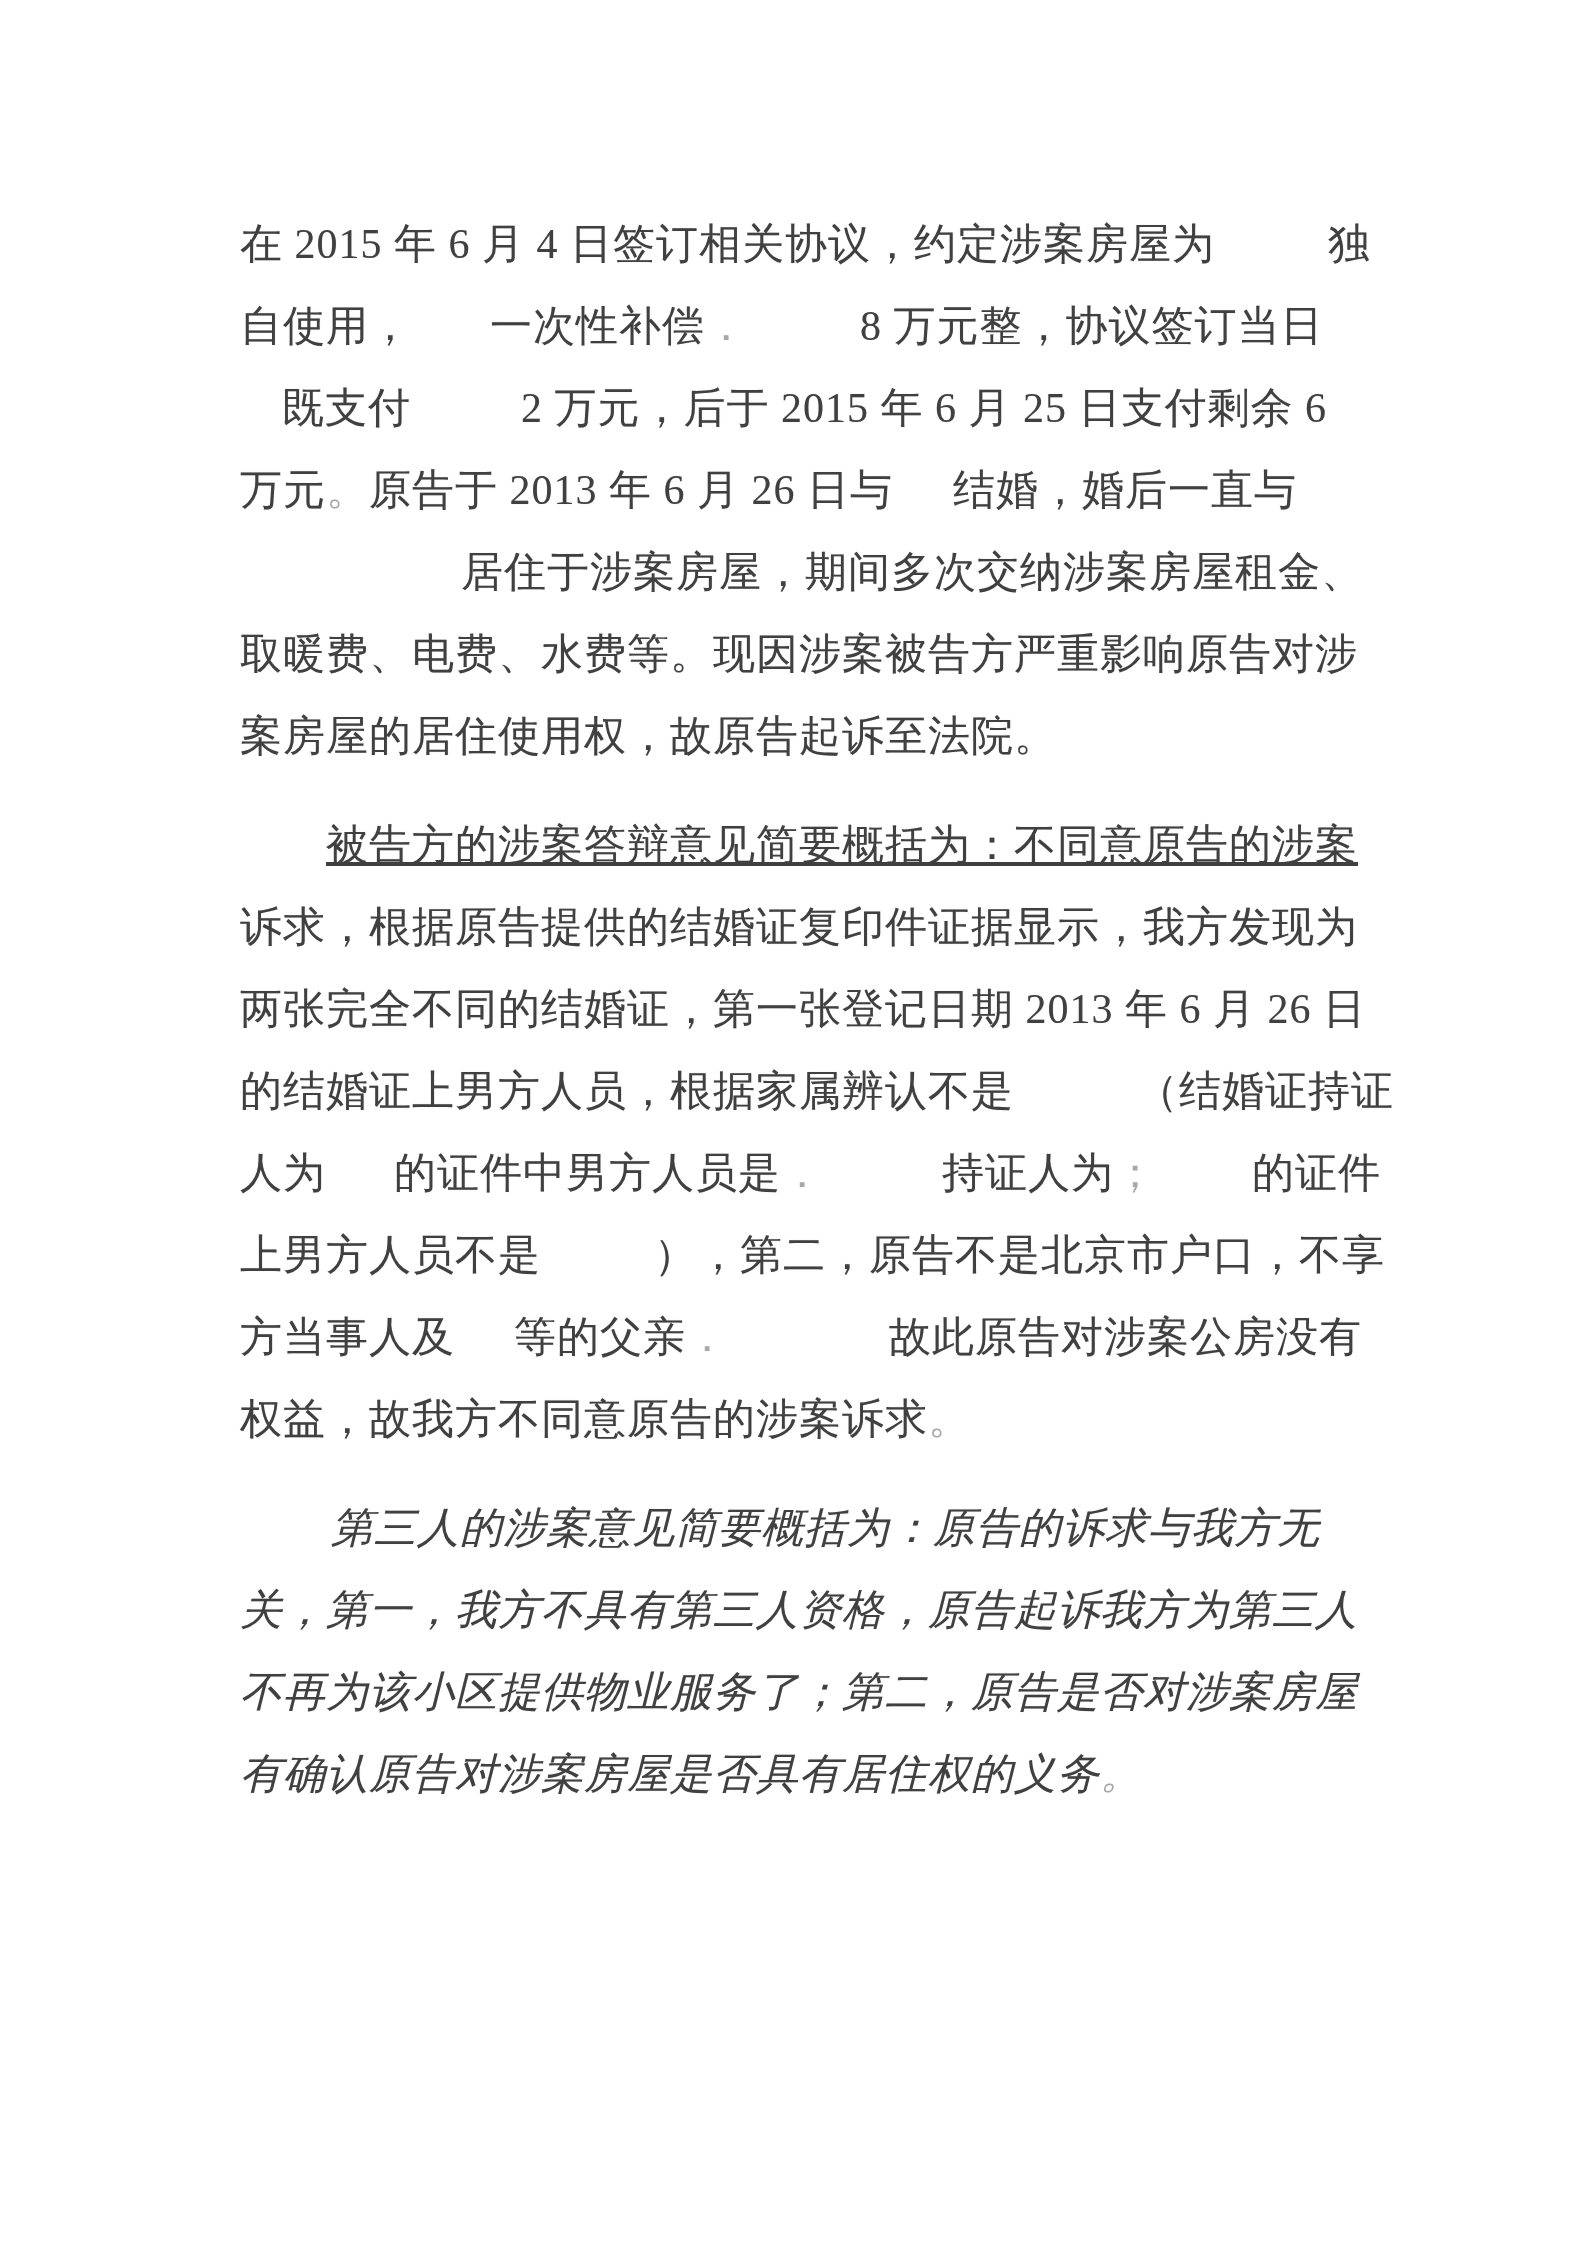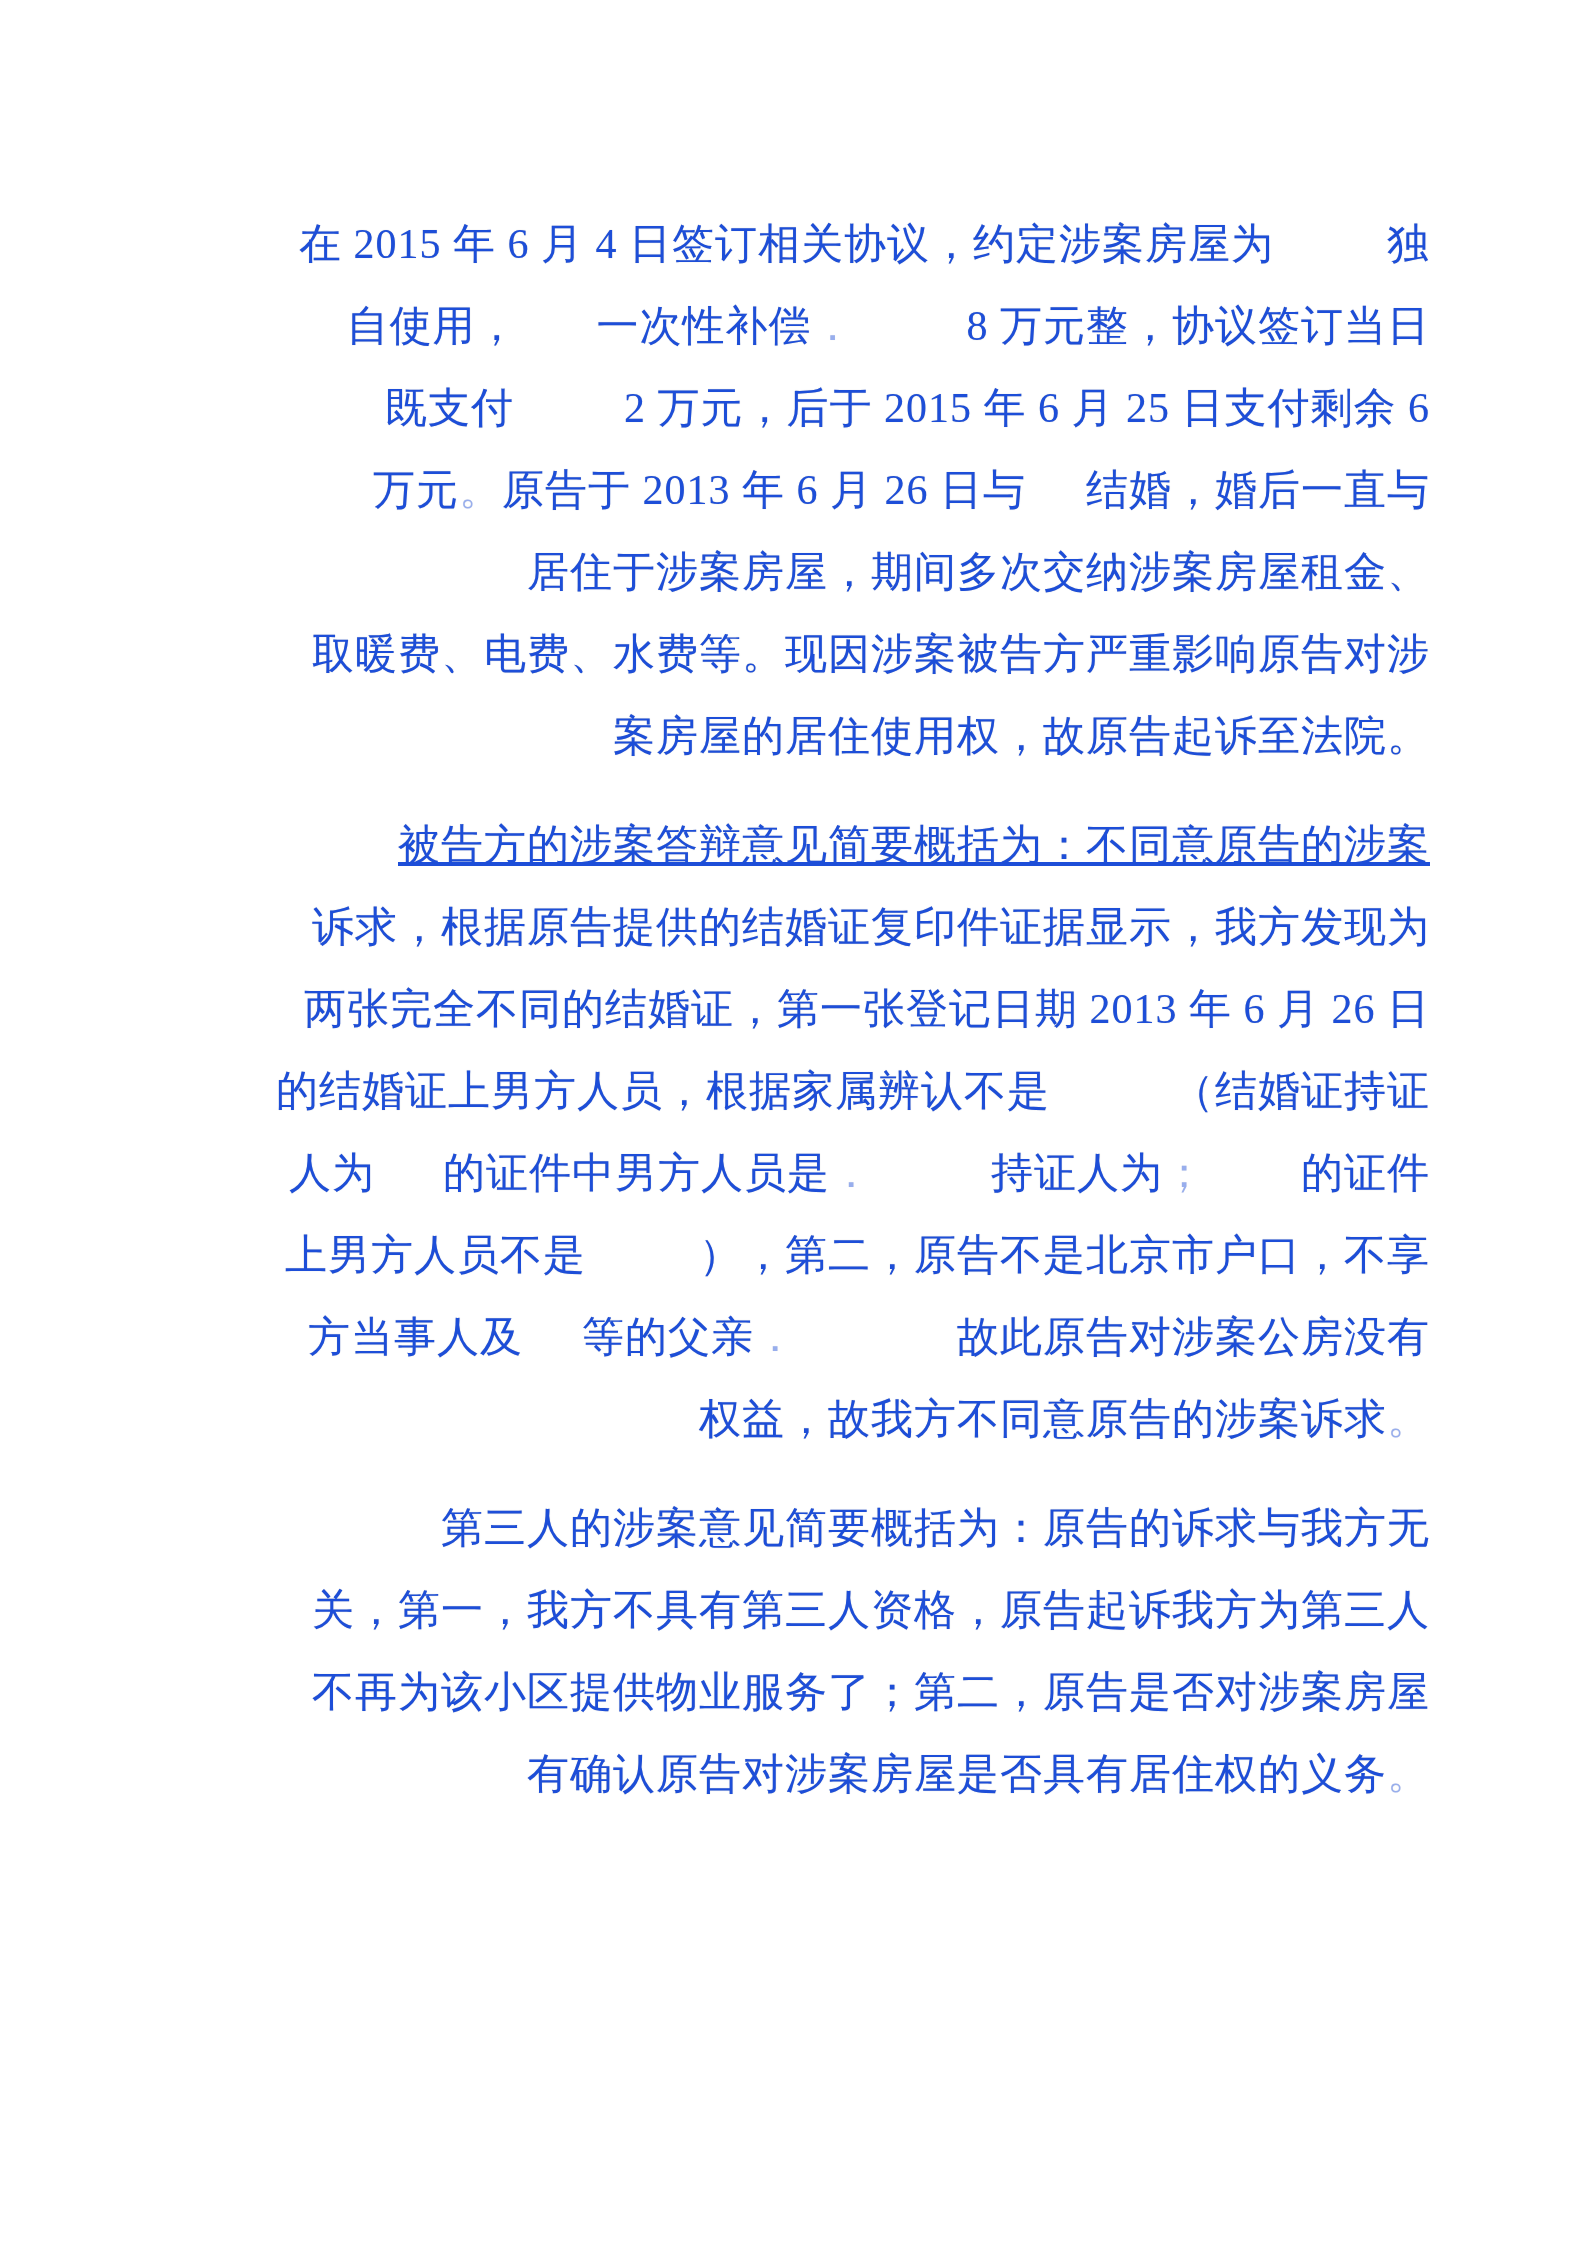--- a/index.html
+++ b/index.html
@@ -7,33 +7,32 @@
     padding: 0;
     background: #ffffff;
   }
   .page {
     position: relative;
     width: 1587px;
     height: 2245px;
     background: #ffffff;
     overflow: hidden;
     font-family: "Liberation Serif", "DejaVu Serif", serif;
-    color: #1d4ed8;
-    text-align: right;
+    color: #404040;
   }
   .content {
     position: absolute;
     left: 240px;
     top: 203px;
     width: 1190px;
   }
   .para {
     margin: 0 0 27px 0;
   }
-  .para:last-child { margin-bottom: 0; }
+  .para:last-child { margin-bottom: 0; font-style: italic; }
   .line {
     height: 82px;
     line-height: 82px;
     font-size: 42px;
     letter-spacing: 1px;
     white-space: nowrap;
   }
   .seg {
     
     text-shadow: 0 0 1px rgba(40,40,40,0.25);

